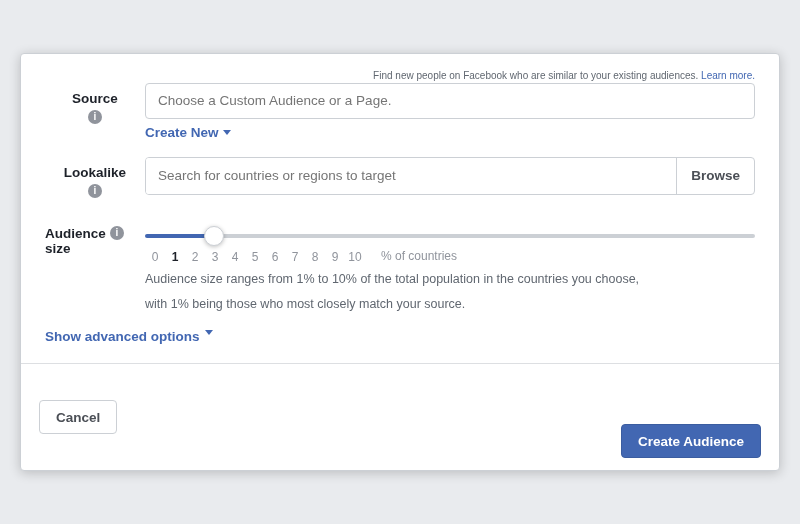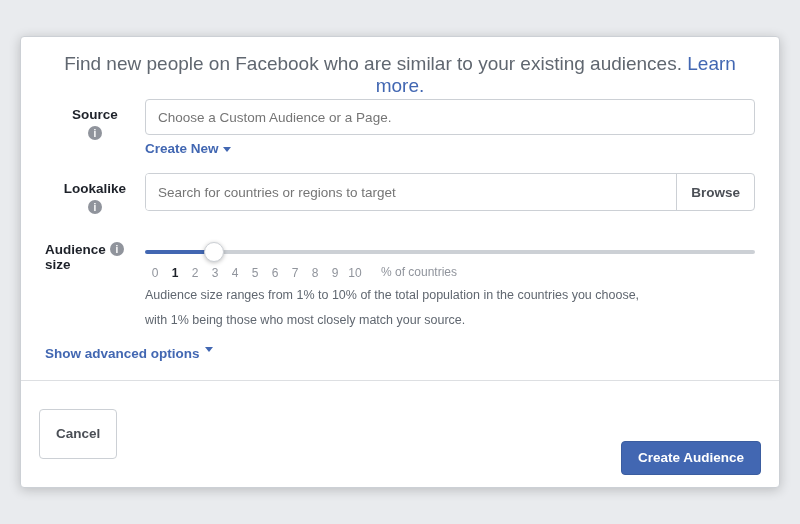--- a/index.html
+++ b/index.html
@@ -44,24 +44,24 @@
       align-items: center;
       justify-content: center;
       font-size: 14px;
       color: #606770;
       line-height: 1;
     }
     .dialog-body {
       padding: 16px 24px 10px 24px;
     }
     .subtitle {
-      font-size: 19px;
+      font-size: 10px;
       color: #606770;
       margin-bottom: 2px;
-      text-align: center;
+      text-align: right;
     }
     .subtitle a {
       color: #4267b2;
       text-decoration: none;
     }
     .form-row {
       display: flex;
       align-items: flex-start;
       margin-bottom: 16px;
     }
@@ -252,21 +252,21 @@
       justify-content: space-between;
       padding: 12px 18px;
       border-top: 1px solid #dddfe2;
       margin-top: 8px;
     }
     .btn-cancel {
       background: #fff;
       border: 1px solid #ccd0d5;
       border-radius: 4px;
       padding: 0 16px;
-      height: 50px;
+      height: 34px;
       font-size: 13.5px;
       font-weight: 600;
       color: #4b4f56;
       cursor: pointer;
     }
     .btn-create {
       background: #4267b2;
       border: 1px solid #3b5da0;
       border-radius: 4px;
       padding: 0 16px;

